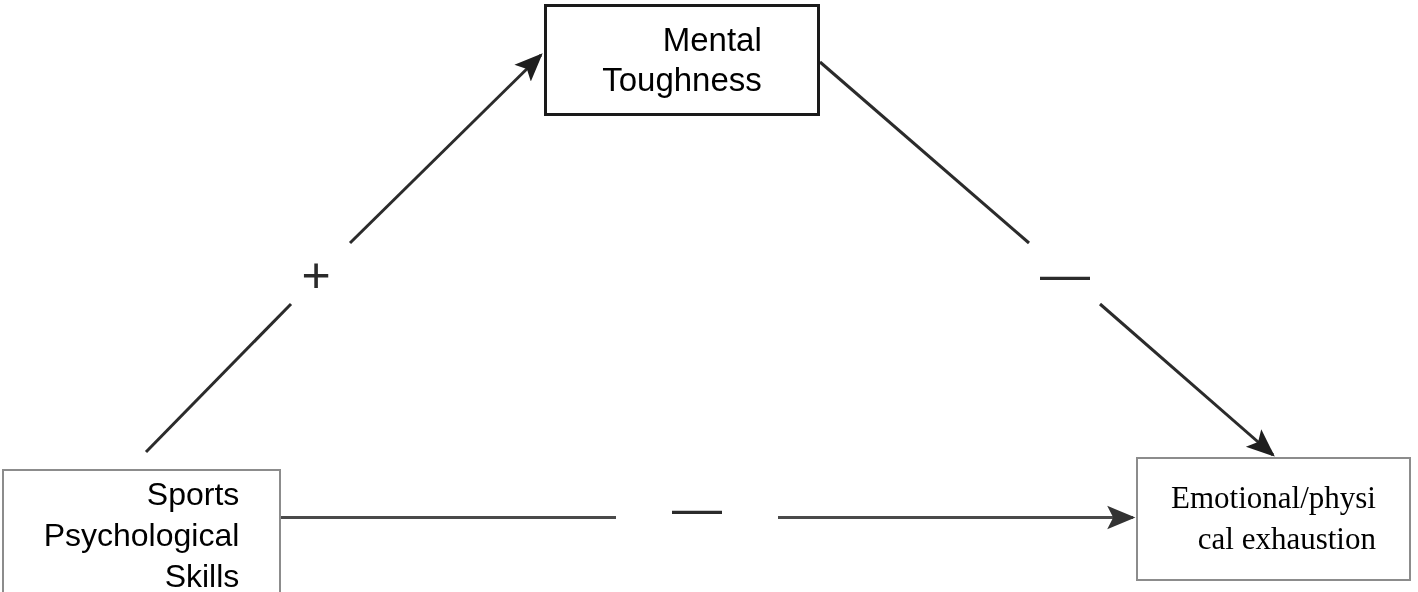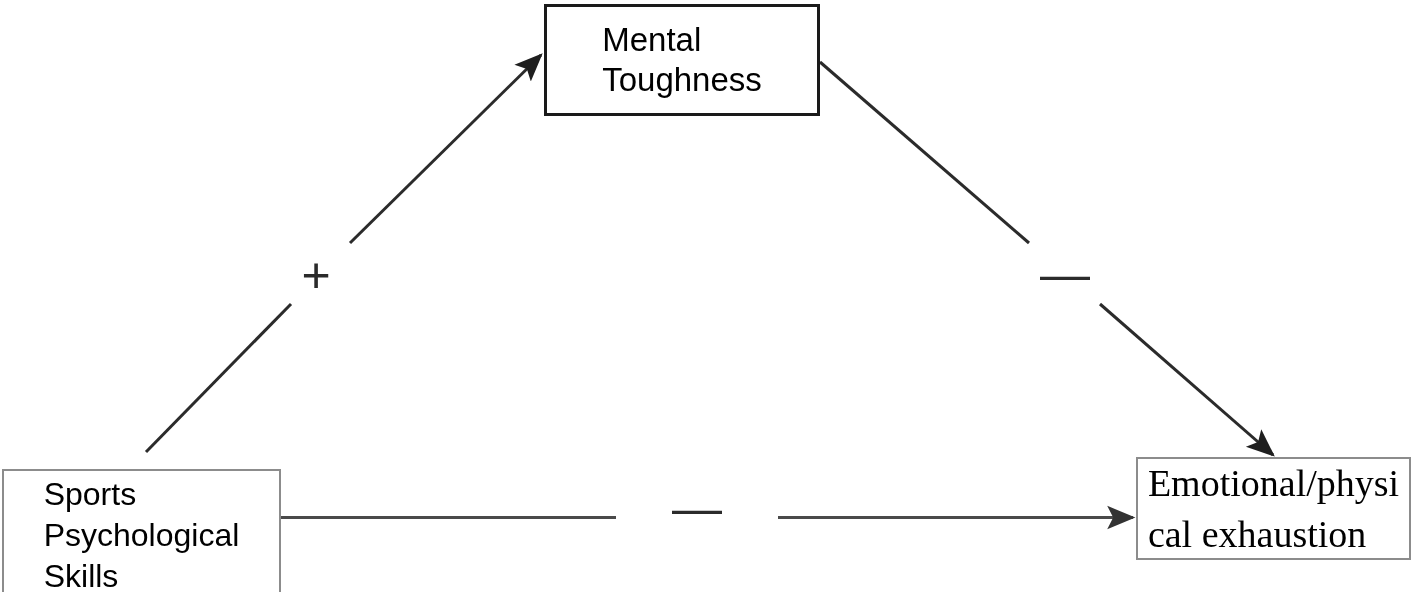--- a/index.html
+++ b/index.html
@@ -14,21 +14,21 @@
     background: #ffffff;
     overflow: hidden;
     font-family: "Liberation Sans", sans-serif;
   }
   .node-box {
     position: absolute;
     box-sizing: border-box;
     display: flex;
     align-items: center;
     justify-content: center;
-    text-align: left;
+    text-align: right;
     background: #ffffff;
     color: #000000;
     white-space: pre-line;
   }
   #node-mental-toughness {
     left: 544px;
     top: 4px;
     width: 276px;
     height: 112px;
     border: 3px solid #1a1a1a;
@@ -44,24 +44,24 @@
     border: 2px solid #8c8c8c;
     font-family: "Liberation Sans", sans-serif;
     font-size: 32px;
     line-height: 1.28;
     margin-top: 17px;
   }
   #node-emotional-physical-exhaustion {
     left: 1136px;
     top: 457px;
     width: 275px;
-    height: 103px;
+    height: 124px;
     border: 2px solid #8c8c8c;
     font-family: "Liberation Serif", serif;
-    font-size: 38px;
+    font-size: 31px;
     line-height: 1.32;
   }
   .edge-layer {
     position: absolute;
     left: 0;
     top: 0;
     width: 1418px;
     height: 592px;
     pointer-events: none;
   }

